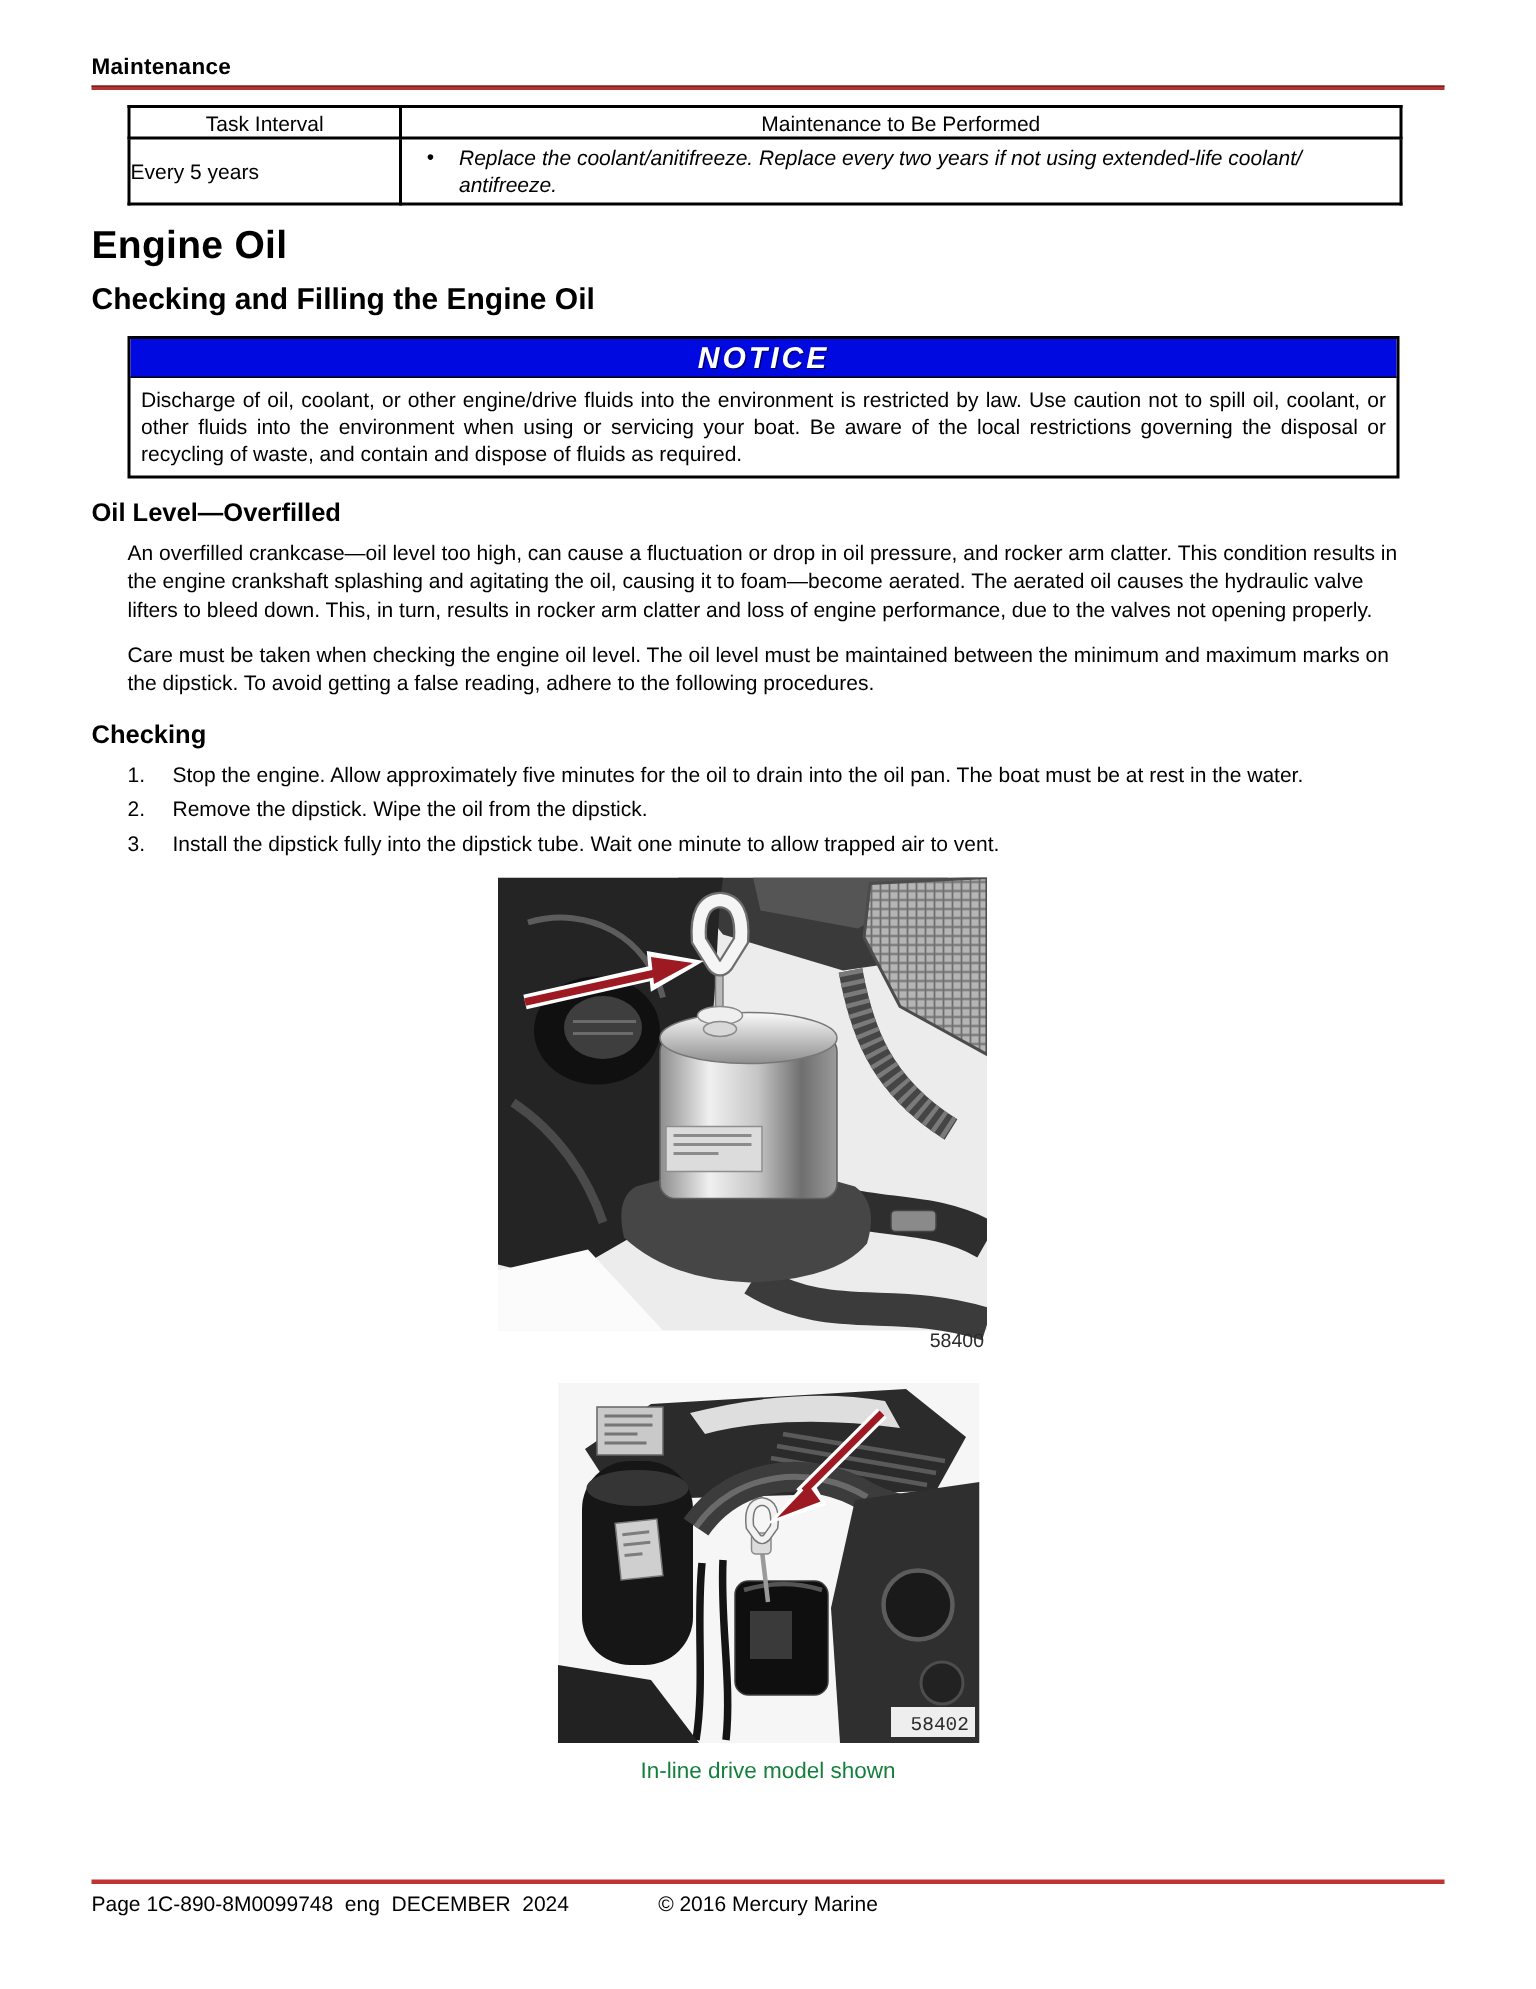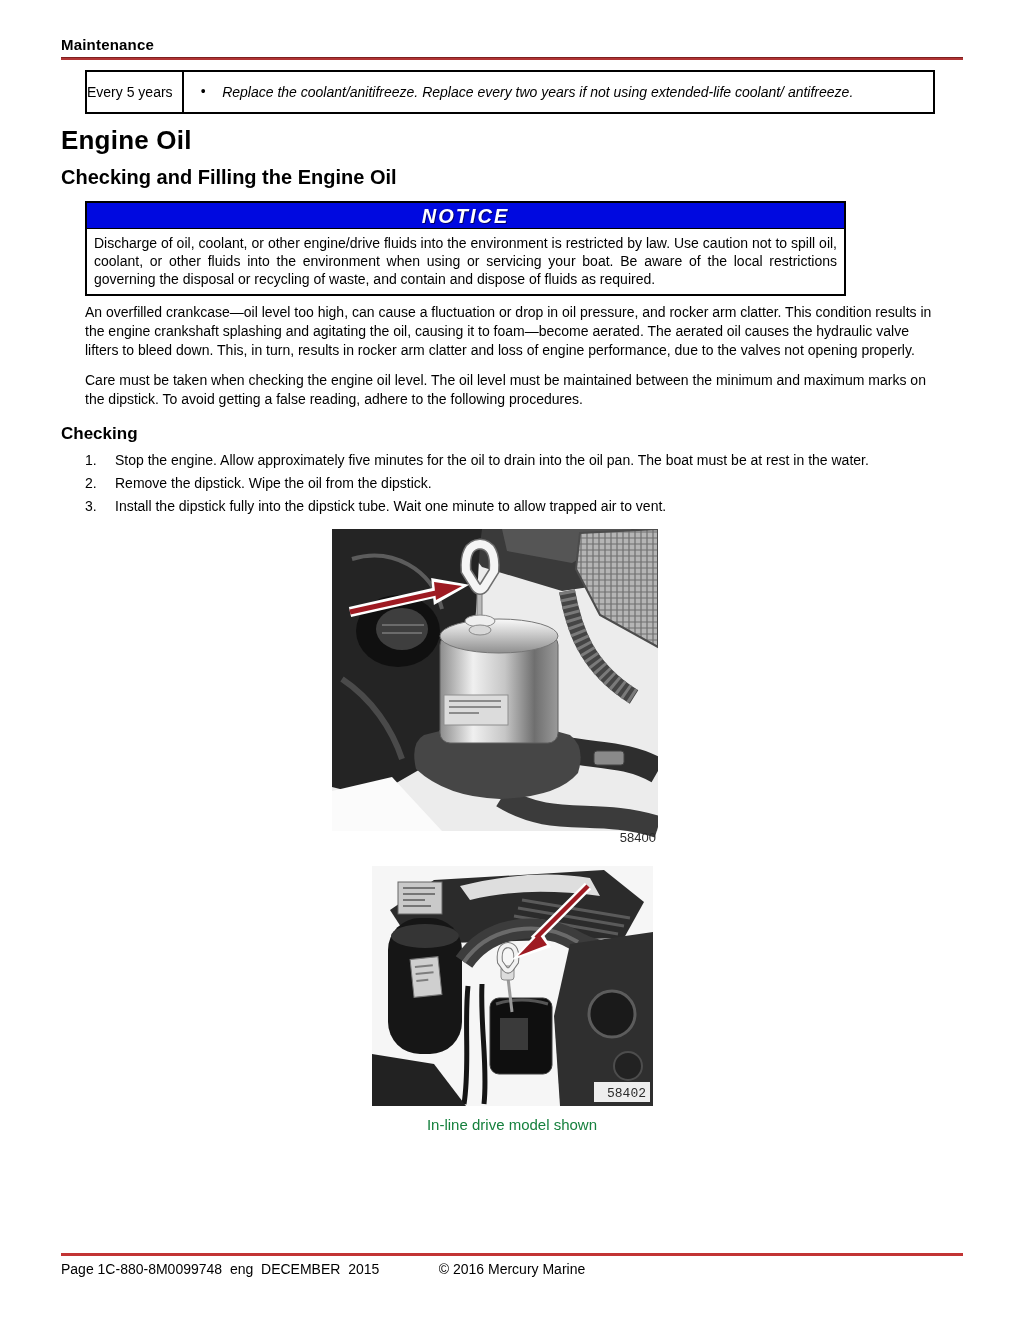--- a/index.html
+++ b/index.html
@@ -33,21 +33,21 @@
   .task-flex { display:flex; }
   .task-bullet { width:38px; text-align:center; flex:0 0 38px; }
   .task-text { flex:1; line-height:18px; overflow-wrap:break-word;font-style:italic; }
 
   
   .h1 { font-size:26px; font-weight:bold; margin-top:11px; letter-spacing:0.2px; }
   .h2 { font-size:20px; font-weight:bold; margin-top:10px; }
   .h3 { font-size:17px; font-weight:bold; margin-top:13px; }
 
   
-  .notice-box { margin:12px 0 0 24px; width:761px; border:2px solid #000; }
+  .notice-box { margin:12px 0 0 24px; width:848px; border:2px solid #000; }
   .notice-banner {
     background:#0009e0; color:#fff; text-align:center;
     font-size:20px; font-weight:bold; font-style:italic;
     letter-spacing:2px; height:26px; line-height:26px;
     border-bottom:1px solid #000;
     text-shadow:1px 1px 0 #00006a;
   }
   .notice-body {
     font-size:14px; line-height:18px; text-align:justify;
     padding:5px 7px 6px 7px;
@@ -86,40 +86,45 @@
 
 <div class="page">
 
   <div class="doc-header">
     <h4>Maintenance</h4>
     <div class="header-rule"></div>
   </div>
 
   <table class="task-table">
     <tbody>
+        <tr>
+      <th class="col-interval">Task Interval</th>
+      <th>Maintenance to Be Performed</th>
+    </tr>
     <tr>
       <td class="cell-interval">Every 5 years</td>
       <td class="cell-task">
         <div class="task-flex">
           <span class="task-bullet">•</span>
           <span class="task-text">Replace the coolant/anitifreeze. Replace every two years if not using extended-life coolant/ antifreeze.</span>
         </div>
       </td>
     </tr>
   </tbody>
     </table>
 
   <div class="h1">Engine Oil</div>
   <div class="h2">Checking and Filling the Engine Oil</div>
 
   <div class="notice-box">
     <div class="notice-banner">NOTICE</div>
     <div class="notice-body">Discharge of oil, coolant, or other engine/drive fluids into the environment is restricted by law. Use caution not to spill oil, coolant, or other fluids into the environment when using or servicing your boat. Be aware of the local restrictions governing the disposal or recycling of waste, and contain and dispose of fluids as required.</div>
   </div>
 
+  <div class="h3">Oil Level—Overfilled</div>
   <p class="para">An overfilled crankcase—oil level too high, can cause a fluctuation or drop in oil pressure, and rocker arm clatter. This condition results in the engine crankshaft splashing and agitating the oil, causing it to foam—become aerated. The aerated oil causes the hydraulic valve lifters to bleed down. This, in turn, results in rocker arm clatter and loss of engine performance, due to the valves not opening properly.</p>
   <p class="para" style="margin-top:11px">Care must be taken when checking the engine oil level. The oil level must be maintained between the minimum and maximum marks on the dipstick. To avoid getting a false reading, adhere to the following procedures.</p>
 
   <div class="h3" style="margin-top:15px">Checking</div>
 
   <div class="step" style="margin-top:7px">
     <span class="step-num">1.</span>
     <span class="step-text">Stop the engine. Allow approximately five minutes for the oil to drain into the oil pan. The boat must be at rest in the water.</span>
   </div>
   <div class="step">
@@ -235,16 +240,16 @@
 
       <rect x="222" y="216" width="56" height="20" fill="#ffffff" opacity="0.92"></rect>
       <text x="274" y="231" text-anchor="end" font-size="13" fill="#2b2b2b">58402</text>
     </svg>
   </div>
   <div class="fig-caption">In-line drive model shown</div>
 
   <div class="doc-footer">
     <span class="left">Page 1C-8</span>
     <span class="center">© 2016 Mercury Marine</span>
-    <span class="right">80-8M0099748  eng  DECEMBER  2015</span>
+    <span class="right">90-8M0099748  eng  DECEMBER  2024</span>
   </div>
 
 </div>
 
 </body></html>

